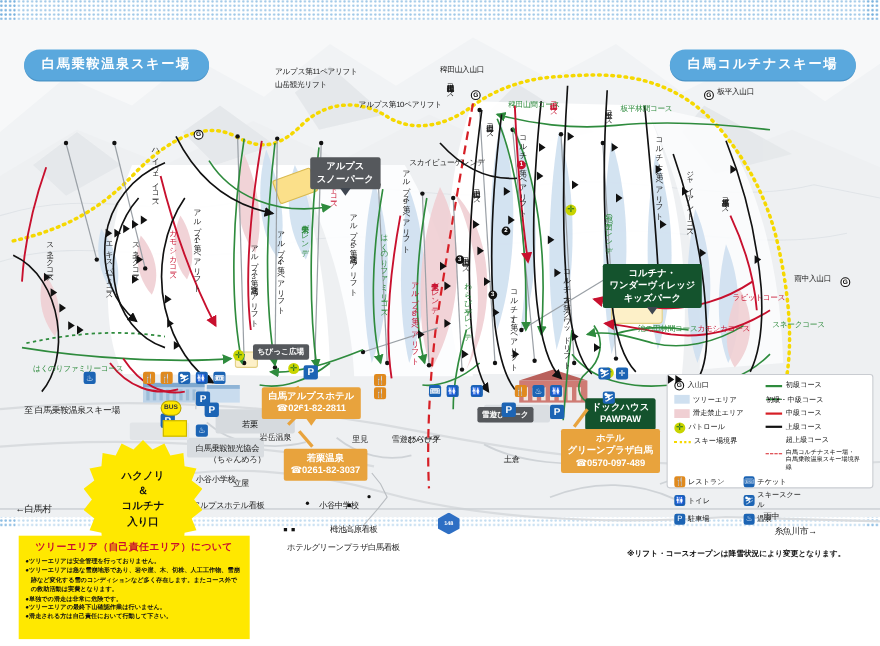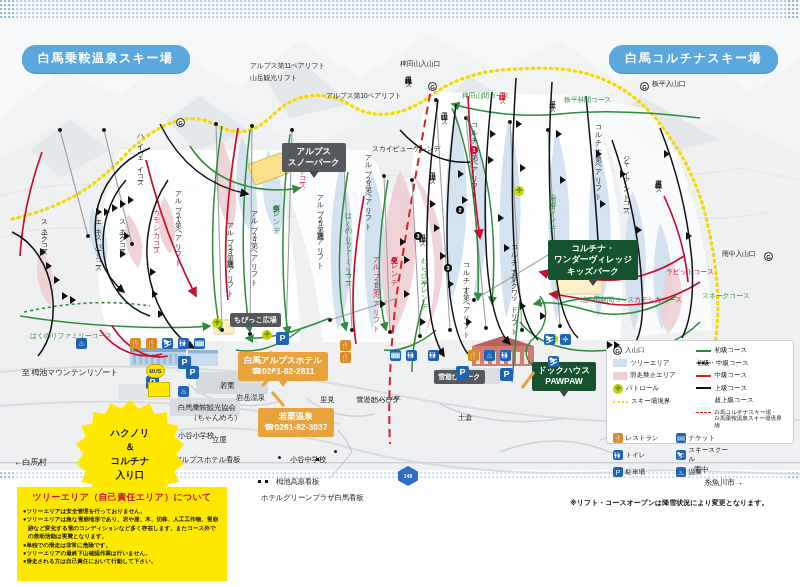--- a/index.html
+++ b/index.html
@@ -543,48 +543,53 @@
 </div>
 
 <div class="callout tipdown or" style="left:238px; top:352px;">
   <div>白馬アルプスホテル</div>
   <div>☎0261-82-2811</div>
 </div>
 <div class="callout" style="left:258px; top:408px;">
   <div>若栗温泉</div>
   <div>☎0261-82-3037</div>
 </div>
+<div class="callout" style="left:510px; top:390px;">
+  <div>ホテル</div>
+  <div>グリーンプラザ白馬</div>
+  <div>☎0570-097-489</div>
+</div>
 <svg width="800" height="587" style="pointer-events:none;">
   <path d="M276,372 L262,386" stroke="#e8a33d" stroke-width="3" fill="none"></path>
   <path d="M284,406 L272,392" stroke="#e8a33d" stroke-width="3" fill="none"></path>
   <path d="M522,388 L534,372" stroke="#e8a33d" stroke-width="3" fill="none"></path>
   <path d="M178,372 L178,356" stroke="#cfd3d7" stroke-width="1.4" fill="none"></path>
   <path d="M352,452 L346,440 L338,430" stroke="#b9bdc1" stroke-width="1" fill="none"></path>
   <path d="M330,478 L344,462 L352,452" stroke="#b9bdc1" stroke-width="1" fill="none"></path>
 </svg>
 
-<div class="lbl" style="left:22px; top:368px; font-size:8px;">至 栂池マウンテンリゾート</div>
+<div class="lbl" style="left:22px; top:368px; font-size:8px;">至 白馬乗鞍温泉スキー場</div>
 <div class="lbl" style="left:178px; top:404px; font-size:7.5px;">白馬乗鞍観光協会</div>
 <div class="lbl" style="left:190px; top:414px; font-size:7.5px;">（ちゃんめろ）</div>
 <div class="lbl" style="left:236px; top:394px; font-size:7.5px;">岩岳温泉</div>
 <div class="lbl" style="left:220px; top:382px; font-size:7.5px;">若栗</div>
 <div class="lbl" style="left:320px; top:396px; font-size:7.5px;">里見</div>
 <div class="lbl" style="left:356px; top:396px; font-size:7.5px;">雪遊びパーク</div>
 <div class="lbl" style="left:458px; top:414px; font-size:7.5px;">土倉</div>
 <div class="lbl" style="left:212px; top:436px; font-size:7.5px;">立屋</div>
 <div class="lbl" style="left:178px; top:432px; font-size:7.5px;">小谷小学校</div>
 <div class="lbl" style="left:290px; top:456px; font-size:7.5px;">小谷中学校</div>
 <div class="lbl" style="left:14px; top:458px; font-size:8.5px;">←白馬村</div>
 <div class="lbl" style="left:694px; top:466px; font-size:7.5px;">雨中</div>
 <div class="lbl" style="left:704px; top:478px; font-size:8px;">糸魚川市→</div>
 
 <div class="lbl" style="left:371px; top:396px; font-size:7.5px;">わらび平</div>
 
 <div class="lbl" style="left:160px; top:456px; font-size:7.5px;">白馬アルプスホテル看板</div>
-<div class="lbl" style="left:252px; top:478px; font-size:7.5px;padding-left:24px;">栂池高原看板</div>
+<div class="lbl" style="left:276px; top:478px; font-size:7.5px;padding-left:24px;">栂池高原看板</div>
 <div class="lbl" style="left:261px; top:494px; font-size:7.5px;">ホテルグリーンプラザ白馬看板</div>
 <div class="sqdot" style="left:316px; top:458px;"></div>
 <div class="dot" style="left:334px; top:450px;"></div>
 <div class="dot" style="left:278px; top:456px;"></div>
 <div class="sqdot" style="left:258px; top:480px;"></div>
 <div class="sqdot" style="left:265px; top:480px;"></div>
 <div class="hexmark" style="left:398px; top:466px;">148</div>
 
 <div class="pico or" style="left:130px; top:338px;">🍴</div>
 <div class="pico or" style="left:146px; top:338px;">🍴</div>

